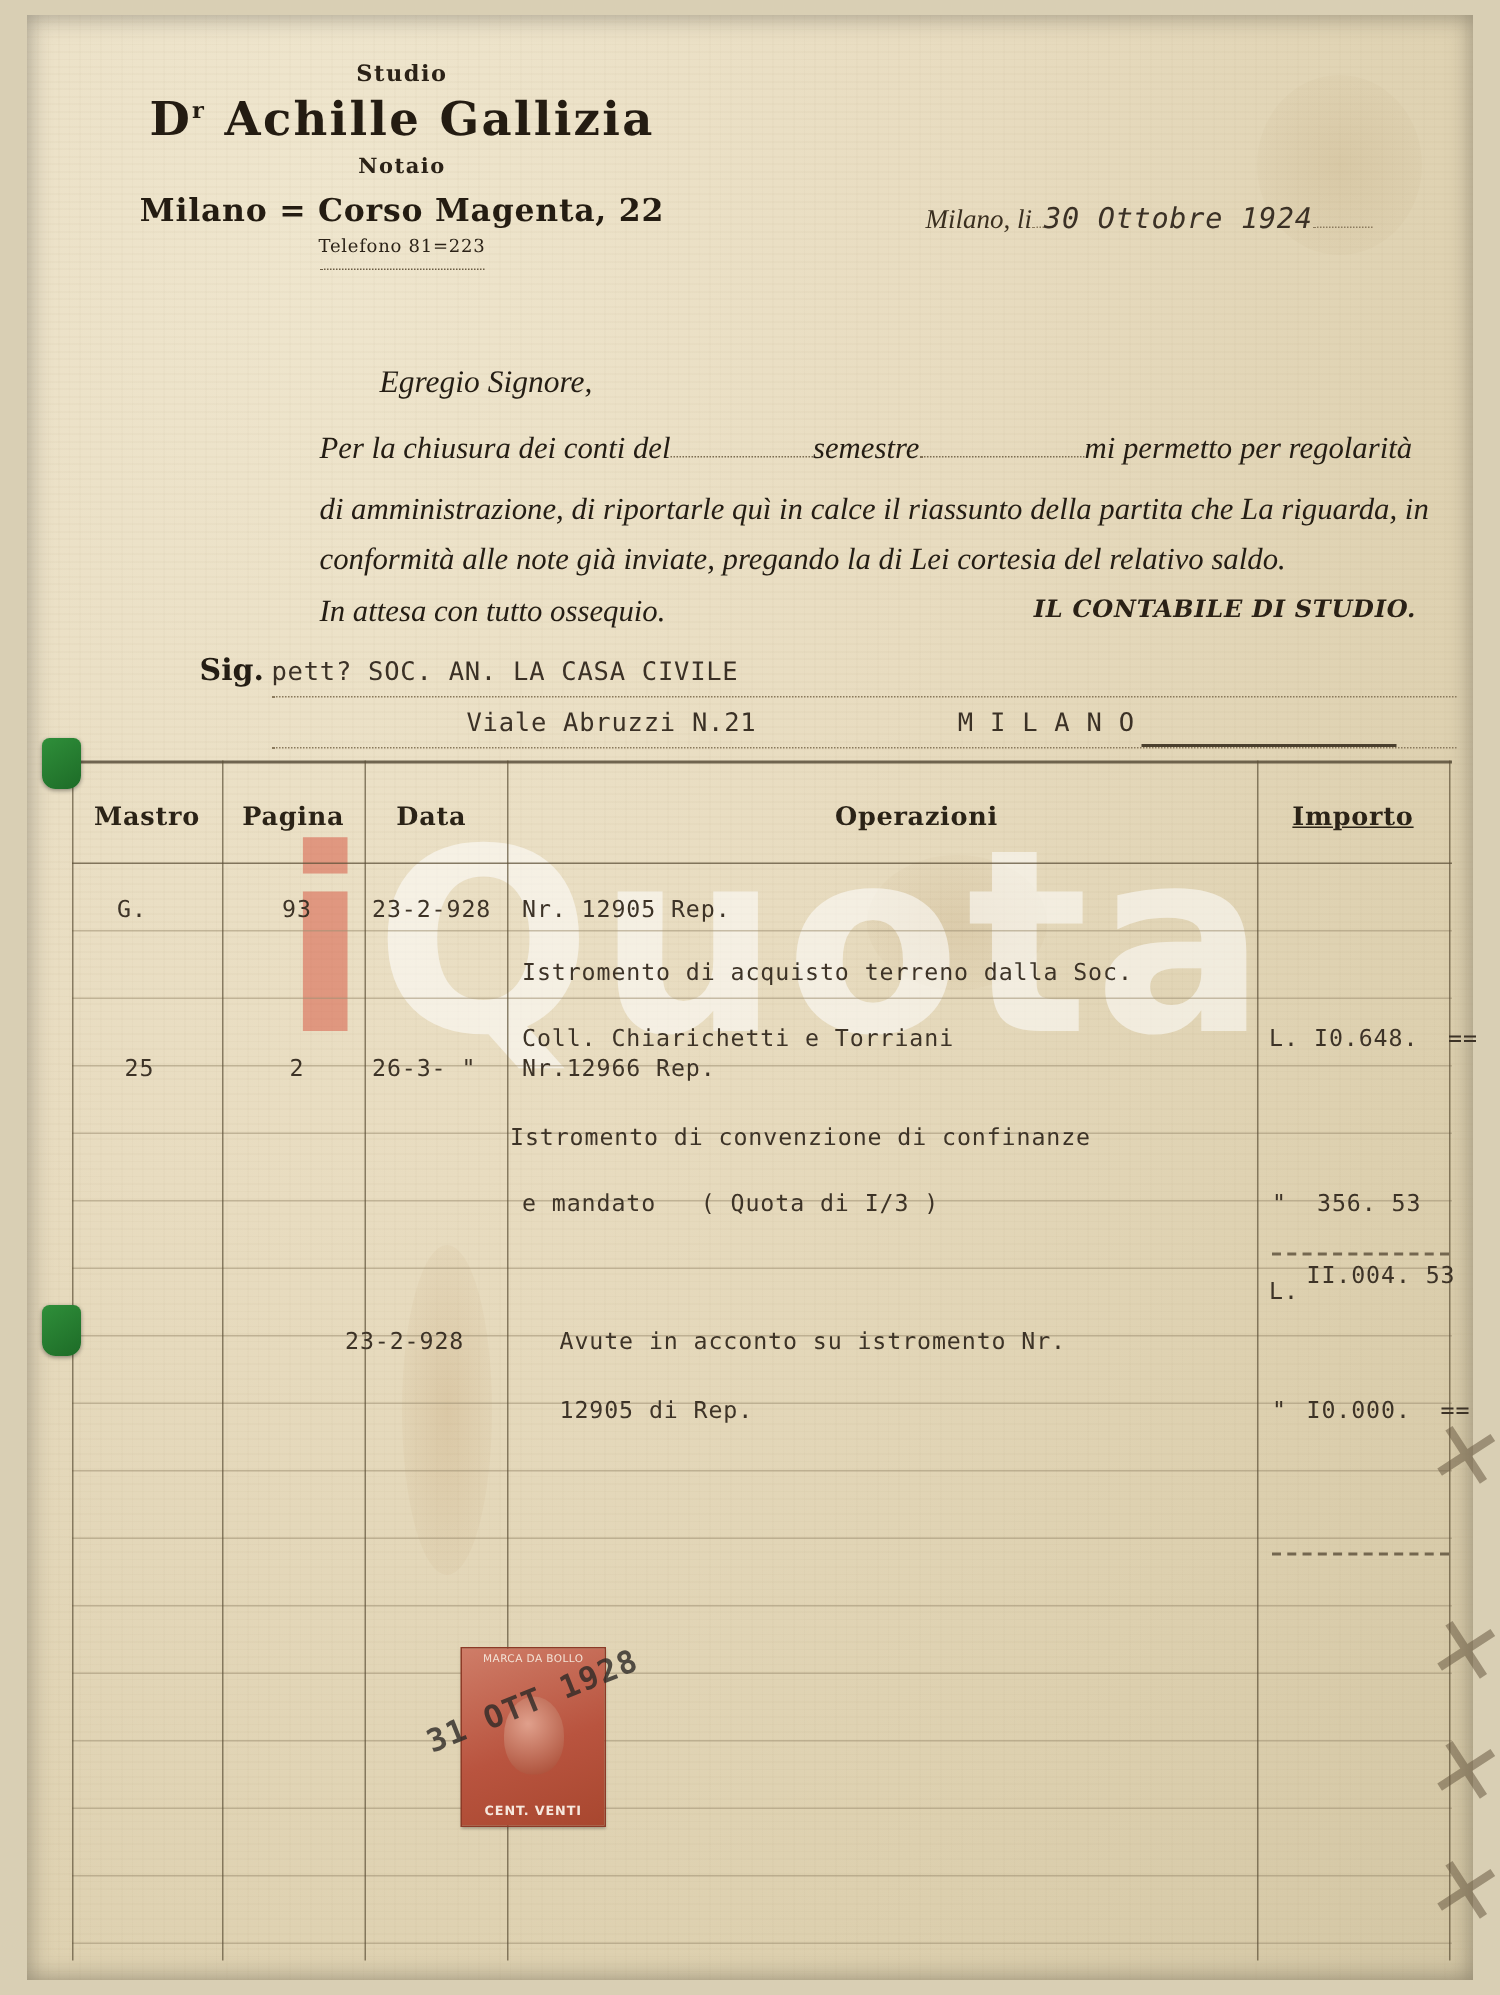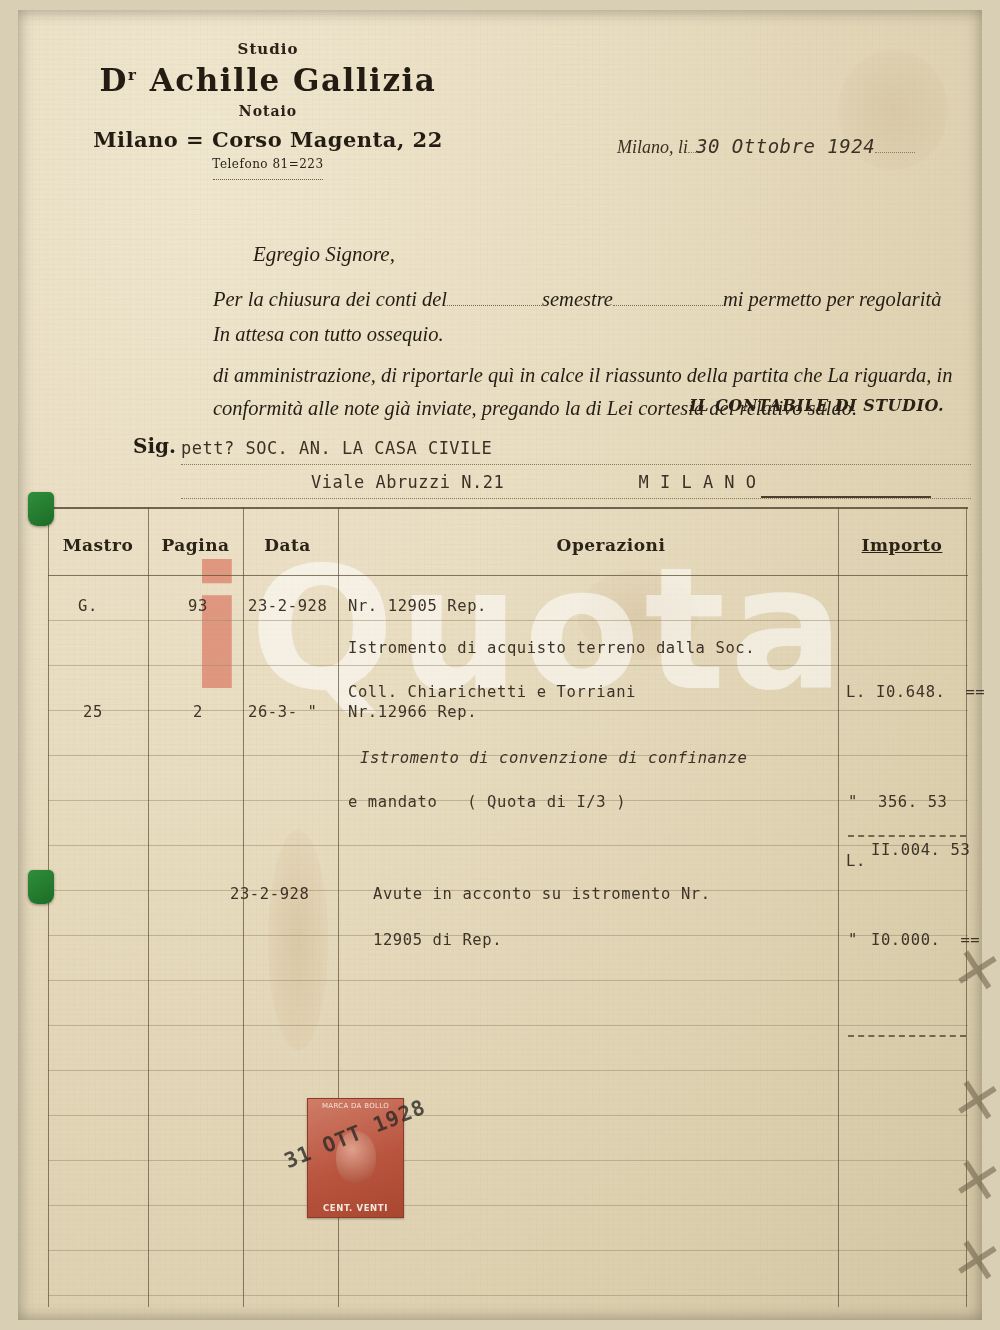--- a/index.html
+++ b/index.html
@@ -342,22 +342,22 @@
 
     <div class="dateline">
       <span>Milano, li</span><span class="dots" style="width:8px;"></span><span class="typed" style="font-size:19px;">30 Ottobre 1924</span><span class="dots" style="width:40px;"></span>
     </div>
 
     <div class="body-text">
       <span class="greet">Egregio Signore,</span>
       <span class="para1">
         <span>Per la chiusura dei conti del</span><span class="dotfill" style="width:95px;"></span><span>semestre</span><span class="dotfill" style="width:110px;"></span><span>mi permetto per regolarità</span>
       </span>
+      <span class="para2">di amministrazione, di riportarle quì in calce il riassunto della partita che La riguarda, in conformità alle note già inviate, pregando la di Lei cortesia del relativo saldo.</span>
       <span class="para2" style="margin-top:2px;">In attesa con tutto ossequio.</span>
-      <span class="para2">di amministrazione, di riportarle quì in calce il riassunto della partita che La riguarda, in conformità alle note già inviate, pregando la di Lei cortesia del relativo saldo.</span>
     </div>
     <div class="signline">IL CONTABILE DI STUDIO.</div>
 
     <div class="addr-block">
       <div class="addr-sig">Sig.</div>
       <div class="addr-line1">
         <span class="typed">pett? SOC. AN. LA CASA CIVILE</span>
       </div>
       <div class="addr-line2">
         <span class="typed" style="margin-left:130px;">Viale Abruzzi N.21</span>
@@ -411,21 +411,21 @@
 
       <div class="cell" style="left:300px; top:176px;">Coll. Chiarichetti e Torriani</div>
       <div class="cell" style="left:798px; top:176px;">L.</div>
       <div class="cell" style="left:828px; top:176px;">I0.648.  ==</div>
 
       <div class="cell" style="left:35px; top:196px;">25</div>
       <div class="cell" style="left:145px; top:196px;">2</div>
       <div class="cell" style="left:200px; top:196px;">26-3- "</div>
       <div class="cell" style="left:300px; top:196px;">Nr.12966 Rep.</div>
 
-      <div class="cell" style="left:312px; top:242px;font-style:italic;">Istromento di convenzione di confinanze</div>
+      <div class="cell" style="left:292px; top:242px;">Istromento di convenzione di confinanze</div>
 
       <div class="cell" style="left:300px; top:286px;">e mandato   ( Quota di I/3 )</div>
       <div class="cell" style="left:800px; top:286px;">"</div>
       <div class="cell" style="left:830px; top:286px;">356. 53</div>
 
       <div class="dbl-rule" style="left:800px; top:328px; width:118px;"></div>
 
       <div class="cell" style="left:798px; top:345px;">L.</div>
       <div class="cell" style="left:823px; top:334px;">II.004. 53</div>
 

